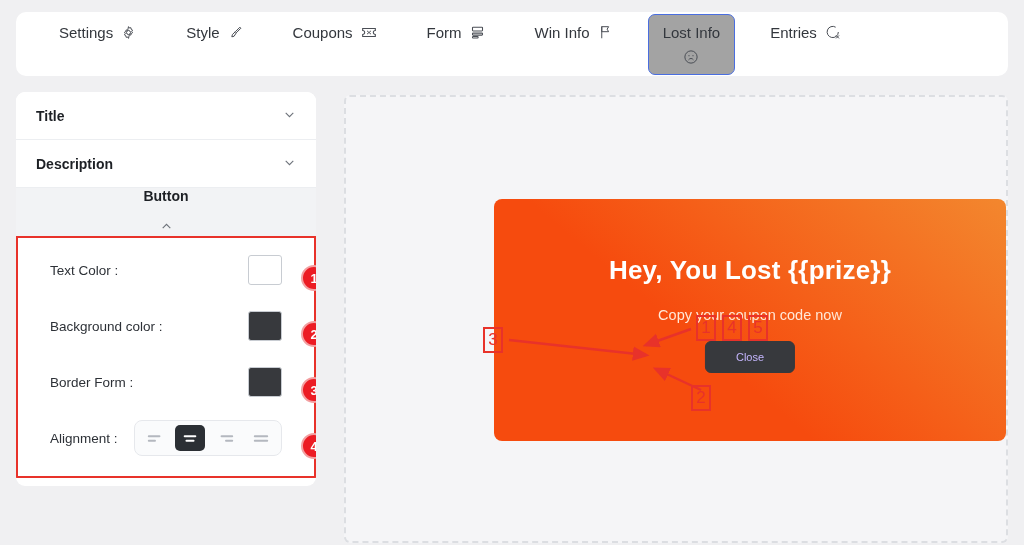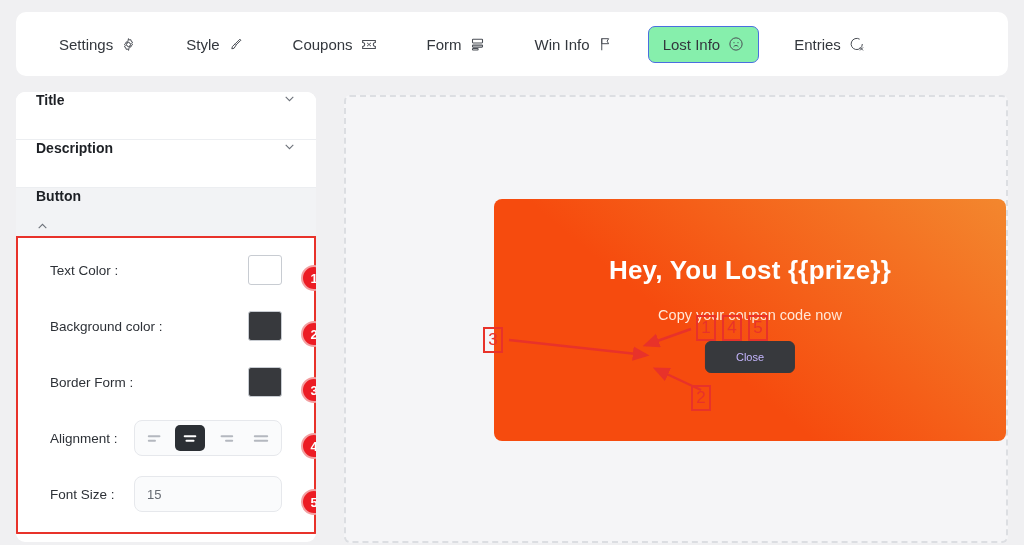--- a/index.html
+++ b/index.html
@@ -24,35 +24,36 @@
     font-size: 15px; color: #33373d;
     padding: 9px 14px;
     border: 1px solid transparent;
     border-radius: 7px;
     margin-right: 20px;
     white-space: nowrap;
     cursor: pointer;
   }
   .tab.active {
     border-color: #4a6ee0;
-    background: #86efac;
+    background: #a3a3a3;
+    flex-direction: column;
   }
   .tab svg { display: block; }
 
   
   .sidebar {
     position: absolute; left: 16px; top: 92px;
     width: 300px;
     background: #ffffff;
     border-radius: 9px;
     overflow: hidden;
   }
   .acc-head {
     height: 48px;
-    display: flex; justify-content: space-between;
+    display: flex; align-items: center; justify-content: space-between;
     padding: 0 20px;
     font-size: 14px; font-weight: bold; color: #1d2025;
     border-bottom: 1px solid #eceef1;
     background: #ffffff;
     cursor: pointer;
   }
   .acc-head.open { background: #f2f3f5; border-bottom: none; flex-direction: column; }
   .chev { width: 13px; height: 13px; stroke: #6d727a; stroke-width: 2; fill: none; }
 
   
@@ -323,24 +324,20 @@
         </span>
         <span class="align-btn">
           <svg width="16" height="13" viewBox="0 0 18 13">
               <line x1="2" y1="4" x2="16" y2="4"></line>
               <line x1="2" y1="9" x2="16" y2="9"></line>
             </svg>
         </span>
       </span>
     </div>
 
-    <div class="field-row">
-      <span class="field-label">Font Size :</span>
-      <input class="num-input" type="text" id="font-size-input" placeholder="15" value="15" style="">
-    </div>
 
     <span class="badge" style="right:-13px; top:27px;">1</span>
     <span class="badge" style="right:-13px; top:83px;">2</span>
     <span class="badge" style="right:-13px; top:139px;">3</span>
     <span class="badge" style="right:-13px; top:195px;">4</span>
     <span class="badge" style="right:-13px; top:251px;">5</span>
   </div>
 
 </div>
 

